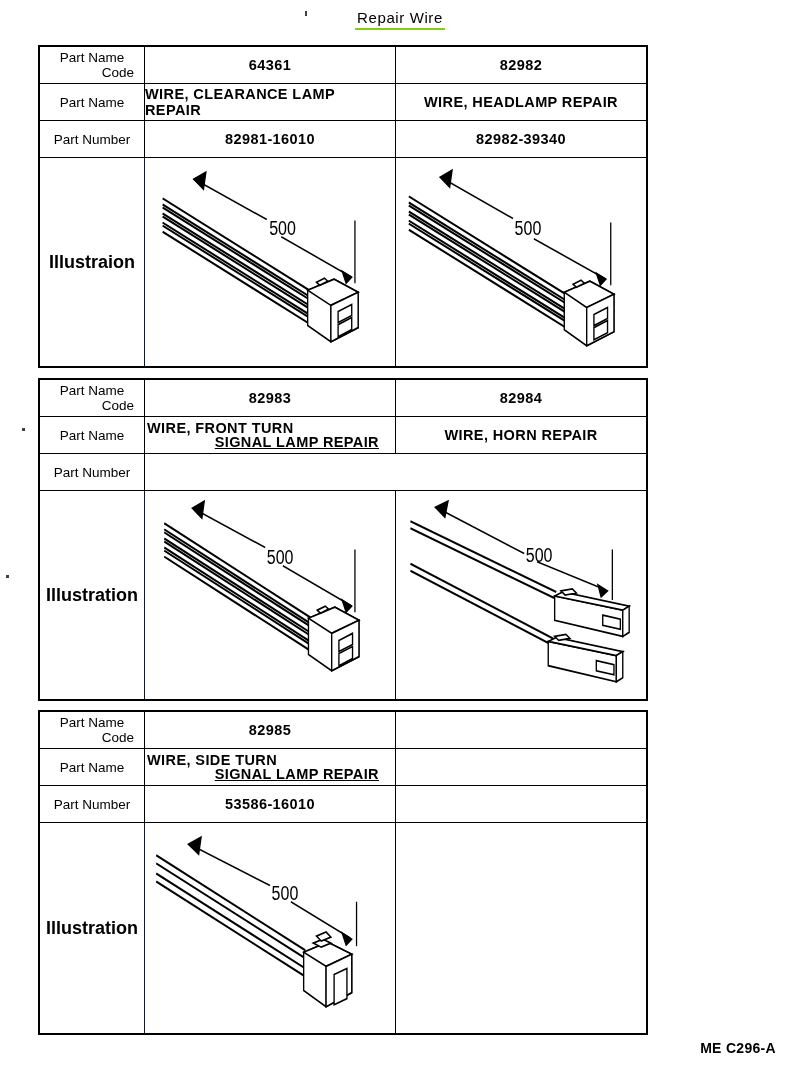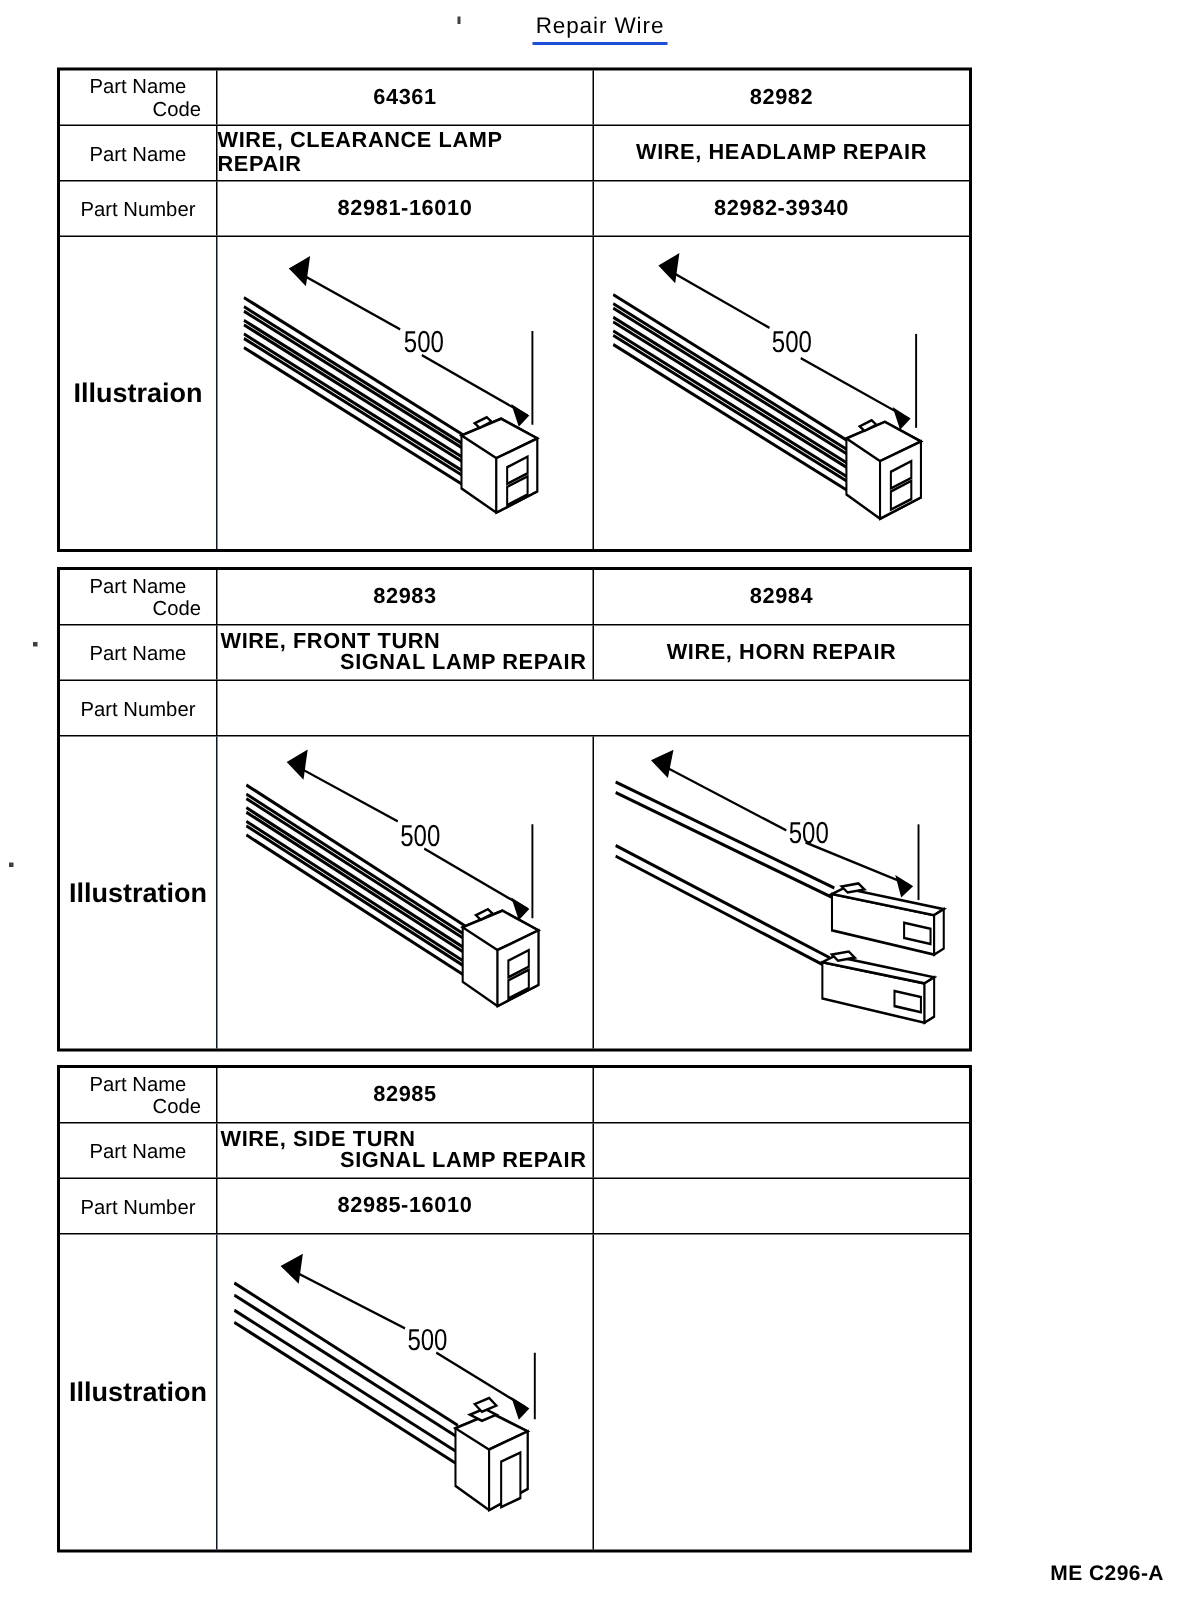--- a/index.html
+++ b/index.html
@@ -21,21 +21,21 @@
     position: absolute;
     left: 0;
     top: 9px;
     width: 800px;
     text-align: center;
     font-size: 15px;
     letter-spacing: 0.6px;
   }
   .page-title span {
     display: inline-block;
-    border-bottom: 2px solid #1d4ed8;
+    border-bottom: 2px solid #84cc16;
     padding: 0 2px 2px 2px;
   }
 
   
   .wire-table {
     position: absolute;
     left: 38px;
     width: 610px;
     border: 2px solid #000;
     box-sizing: border-box;
@@ -91,26 +91,27 @@
     position: absolute;
     left: 2px;
     top: 3px;
     text-align: left;
     font-weight: bold;
     font-size: 14.5px;
     letter-spacing: 0.4px;
   }
   .cell-data.wrapname .nm-line2 {
     position: absolute;
-    right: 4px;
+    right: 16px;
     top: 17px;
     text-align: center;
     font-weight: bold;
     font-size: 14.5px;
     letter-spacing: 0.4px;
+    text-decoration: underline;
   }
   .cell-data.single {
     font-weight: bold;
   }
 
   .row-code { height: 37px; }
   .row-name { height: 37px; }
   .row-num  { height: 37px; }
 
   .cell-illu {
@@ -364,21 +365,21 @@
     <div class="cell-label">Part Name</div>
     <div class="cell-data wrapname">
       <div class="nm-line1">WIRE, SIDE TURN</div>
       <div class="nm-line2">SIGNAL LAMP REPAIR</div>
     </div>
     <div class="cell-data single"></div>
   </div>
 
   <div class="trow row-num">
     <div class="cell-label">Part Number</div>
-    <div class="cell-data">82985-16010</div>
+    <div class="cell-data">53586-16010</div>
     <div class="cell-data"></div>
   </div>
 
   <div class="trow" style="height:210px;">
     <div class="illu-label">Illustration</div>
 
     <div class="cell-illu">
       <svg width="100%" height="100%" viewBox="0 0 312 208" preserveAspectRatio="none">
         <g stroke="#000" stroke-width="2.1" fill="none">
           <line x1="14" y1="32" x2="200" y2="126"></line>

